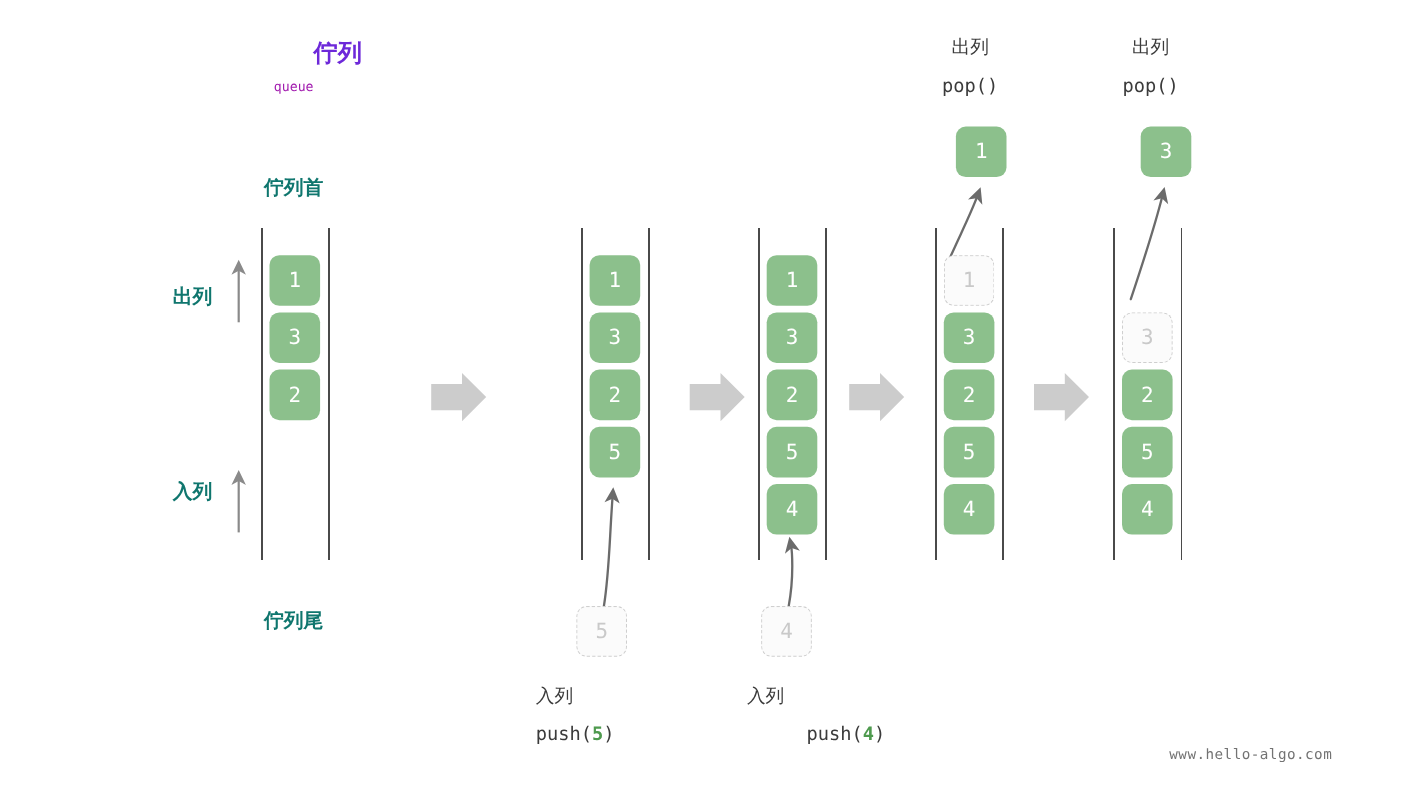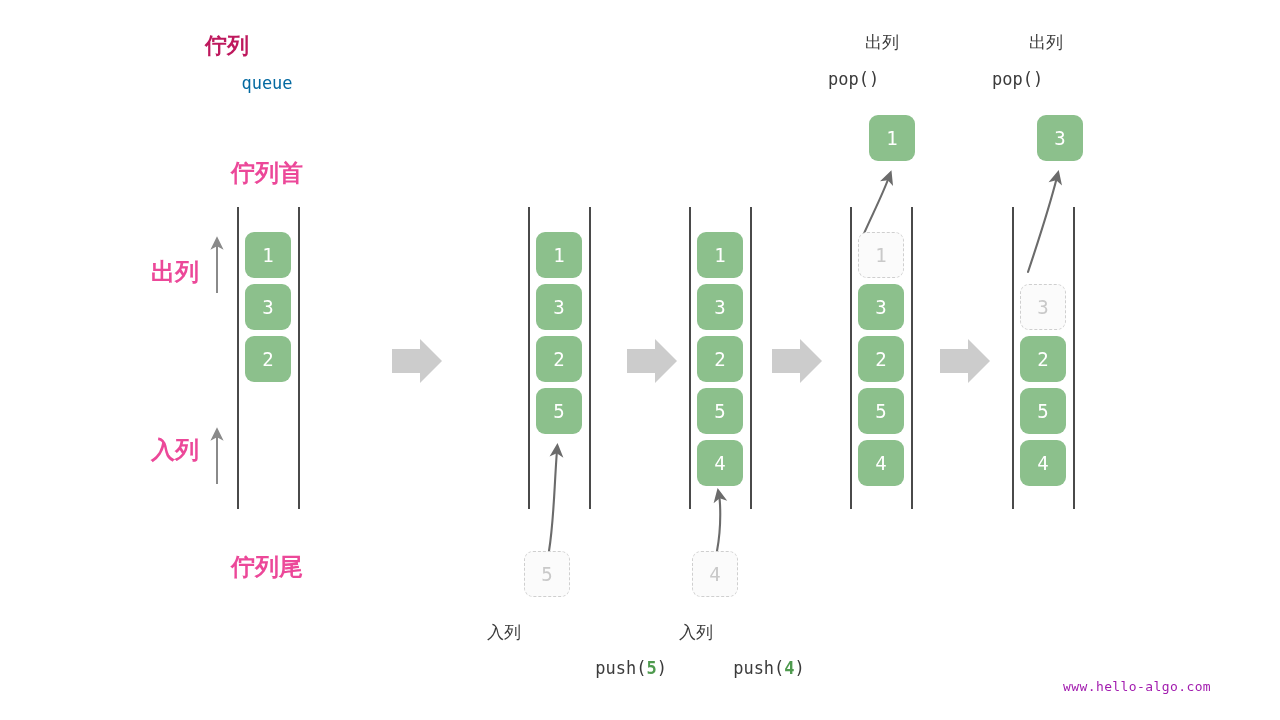--- a/index.html
+++ b/index.html
@@ -24,53 +24,51 @@
   
   .lbl {
     position: absolute;
     white-space: pre;
     line-height: 1.32;
     color: #3b3b3b;
   }
   .title-cn {
     font-size: 22px;
     font-weight: bold;
-    color: #be185d;
-    text-align: left;
-    font-family: Liberation Mono, monospace;
+    color: #6d28d9;
+    text-align: right;
   }
   .title-en {
     font-family: "DejaVu Sans Mono", "Liberation Mono", monospace;
-    font-size: 17px;
-    color: #0369a1;
+    font-size: 12px;
+    color: #a21caf;
     text-align: center;
   }
   .side-label {
-    font-size: 24px;
+    font-size: 18px;
     font-weight: bold;
-    color: #ec4899;
-    text-align: center;
-    font-family: Liberation Mono, monospace;
+    color: #0f766e;
+    text-align: center;
   }
   .op-cn {
     font-size: 17px;
     color: #3b3b3b;
     text-align: center;
   }
   .op-code {
     font-family: "DejaVu Sans Mono", "Liberation Mono", monospace;
     font-size: 17px;
     color: #3b3b3b;
-    text-align: left;
+    text-align: center;
   }
   .op-code .num { color: #4E9A4E; font-weight: bold; }
   .watermark {
     font-family: "DejaVu Sans Mono", "Liberation Mono", monospace;
     font-size: 13px;
-    color: #a21caf;
+    color: #737373;
     letter-spacing: 0.4px;
   }
 
   
   .cell {
     position: absolute;
     width: 46px; height: 46px;
     border-radius: 9px;
     display: flex;
     align-items: center;
@@ -156,21 +154,21 @@
 
   <div>
     <div class="cell solid" style="left:536px; top:232px;">1</div>
     <div class="cell solid" style="left:536px; top:284px;">3</div>
     <div class="cell solid" style="left:536px; top:336px;">2</div>
     <div class="cell solid" style="left:536px; top:388px;">5</div>
 
     <div class="cell ghost" style="left:524px; top:551px;">5</div>
 
     <div class="lbl op-cn" style="left:487px; top:622px; width:150px; text-align:left;">入列</div>
-    <div class="lbl op-code" style="left:487px; top:657px; width:180px; text-align:right;"><span>push(</span><span class="num">5</span><span>)</span></div>
+    <div class="lbl op-code" style="left:487px; top:657px; width:180px; text-align:left;"><span>push(</span><span class="num">5</span><span>)</span></div>
   </div>
 
   <div>
     <div class="cell solid" style="left:697px; top:232px;">1</div>
     <div class="cell solid" style="left:697px; top:284px;">3</div>
     <div class="cell solid" style="left:697px; top:336px;">2</div>
     <div class="cell solid" style="left:697px; top:388px;">5</div>
     <div class="cell solid" style="left:697px; top:440px;">4</div>
 
     <div class="cell ghost" style="left:692px; top:551px;">4</div>

